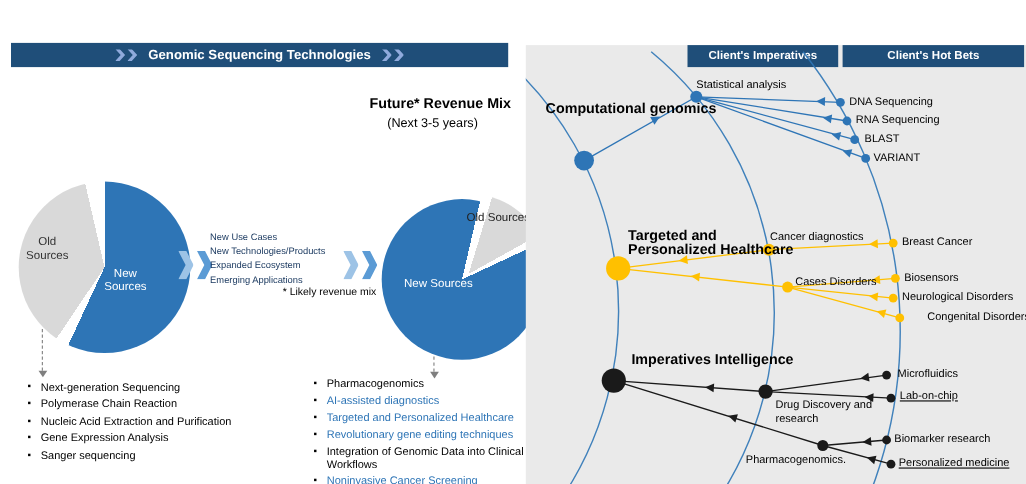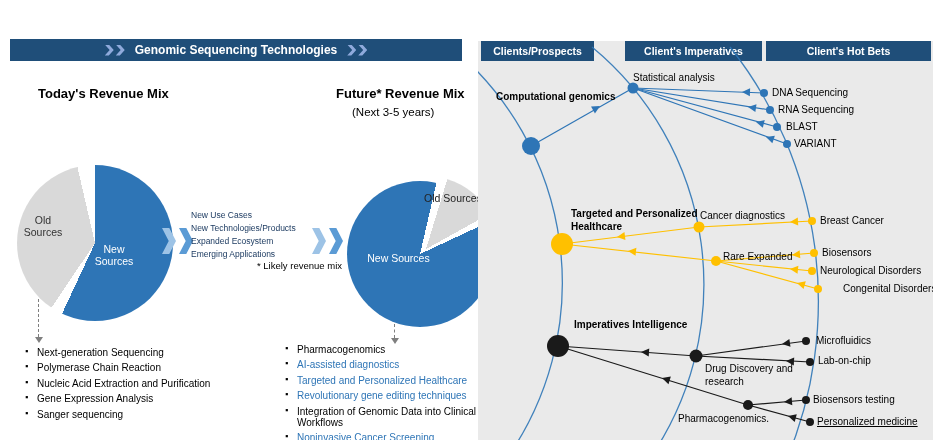--- a/index.html
+++ b/index.html
@@ -40,41 +40,40 @@
   .bitem.blue{color:#2E75B6;}
   .bitem.black{color:#000;}
   
   .rp-bg{left:478px;top:10px;width:455px;height:420px;background:#EAEAEA;}
   .colbtn{top:10px;height:20px;background:#1F4E79;color:#fff;font-weight:bold;font-size:10.5px;
           display:flex;align-items:center;justify-content:center;white-space:nowrap;}
   .net{left:478px;top:10px;}
   .arc{fill:none;stroke:#2E75B6;stroke-width:1.3;opacity:.9;}
   .cline{stroke-width:1.2;}
   .nl{position:absolute;font-size:10px;color:#000;white-space:nowrap;}
-  .nl.b{font-weight:bold;font-size:10px;}
+  .nl.b{font-weight:bold;font-size:13px;}
   .nl.wrap{white-space:normal;line-height:12.5px;}
 </style>
 </head>
 <body>
 
 <div class="canvas">
 
   <div class="abs hbar">
     <span class="chevs">
         <i class="chev"></i>
         <i class="chev"></i>
       </span>
     <span class="t">Genomic Sequencing Technologies</span>
     <span class="chevs">
         <i class="chev"></i>
         <i class="chev"></i>
       </span>
   </div>
 
-  <div class="abs h2" style="left:38px;top:55px;">Today's Revenue Mix</div>
   <div class="abs h2" style="left:336px;top:55px;">Future* Revenue Mix</div>
   <div class="abs sub" style="left:352px;top:75px;">(Next 3-5 years)</div>
 
   <div class="abs pie pie1"></div>
   <div class="abs pielabel" style="left:16px;top:183px;width:54px;color:#333;">Old Sources</div>
   <div class="abs pielabel" style="left:84px;top:212px;width:60px;color:#fff;">New Sources</div>
   <div class="abs dash" style="left:38px;top:268px;height:38px;"></div>
   <div class="abs darr" style="left:35px;top:306px;"></div>
 
   <div class="abs chevgrp" style="left:162px;top:197px;">
@@ -113,21 +112,20 @@
   <div class="abs blist" style="left:284px;top:313px;width:194px;">
     <div class="bitem black">Pharmacogenomics</div>
     <div class="bitem blue">AI-assisted diagnostics</div>
     <div class="bitem blue">Targeted and Personalized Healthcare</div>
     <div class="bitem blue">Revolutionary gene editing techniques</div>
     <div class="bitem black">Integration of Genomic Data into Clinical Workflows</div>
     <div class="bitem blue">Noninvasive Cancer Screening</div>
   </div>
 
   <div class="abs rp-bg"></div>
-  <div class="abs colbtn" style="left:481px;width:113px;">Clients/Prospects</div>
   <div class="abs colbtn" style="left:625px;width:137px;">Client's Imperatives</div>
   <div class="abs colbtn" style="left:766px;width:165px;">Client's Hot Bets</div>
 
   <svg class="abs net" width="455" height="420" viewBox="478 10 455 420">
 
     <path class="arc" d="M451 16 A305.5 305.5 0 0 1 505 430"></path>
     <path class="arc" d="M592 16 A307.5 307.5 0 0 1 648 430"></path>
     <path class="arc" d="M730 16 A410 410 0 0 1 786 430"></path>
 
     <g stroke="#2E75B6" class="cline">
@@ -210,27 +208,27 @@
 
   <div class="nl b" style="left:496px;top:60px;">Computational genomics</div>
   <div class="nl" style="left:633px;top:41px;">Statistical analysis</div>
   <div class="nl" style="left:772px;top:56px;">DNA Sequencing</div>
   <div class="nl" style="left:778px;top:73px;">RNA Sequencing</div>
   <div class="nl" style="left:786px;top:90px;">BLAST</div>
   <div class="nl" style="left:794px;top:107px;">VARIANT</div>
 
   <div class="nl b wrap" style="left:571px;top:177px;width:152px;">Targeted and Personalized Healthcare</div>
   <div class="nl" style="left:700px;top:179px;">Cancer diagnostics</div>
-  <div class="nl" style="left:723px;top:220px;">Rare Expanded</div>
+  <div class="nl" style="left:723px;top:220px;">Cases Disorders</div>
   <div class="nl" style="left:820px;top:184px;">Breast Cancer</div>
   <div class="nl" style="left:822px;top:216px;">Biosensors</div>
   <div class="nl" style="left:820px;top:234px;">Neurological Disorders</div>
   <div class="nl" style="left:843px;top:252px;">Congenital Disorders</div>
 
   <div class="nl b" style="left:574px;top:288px;">Imperatives Intelligence</div>
   <div class="nl wrap" style="left:705px;top:332px;width:88px;">Drug Discovery and research</div>
   <div class="nl" style="left:678px;top:382px;">Pharmacogenomics.</div>
   <div class="nl" style="left:816px;top:304px;">Microfluidics</div>
-  <div class="nl" style="left:818px;top:324px;">Lab-on-chip</div>
-  <div class="nl" style="left:813px;top:363px;">Biosensors testing</div>
+  <div class="nl" style="left:818px;top:324px;text-decoration:underline;">Lab-on-chip</div>
+  <div class="nl" style="left:813px;top:363px;">Biomarker research</div>
   <div class="nl" style="left:817px;top:385px;text-decoration:underline;">Personalized medicine</div>
 
 </div>
 
 </body></html>

